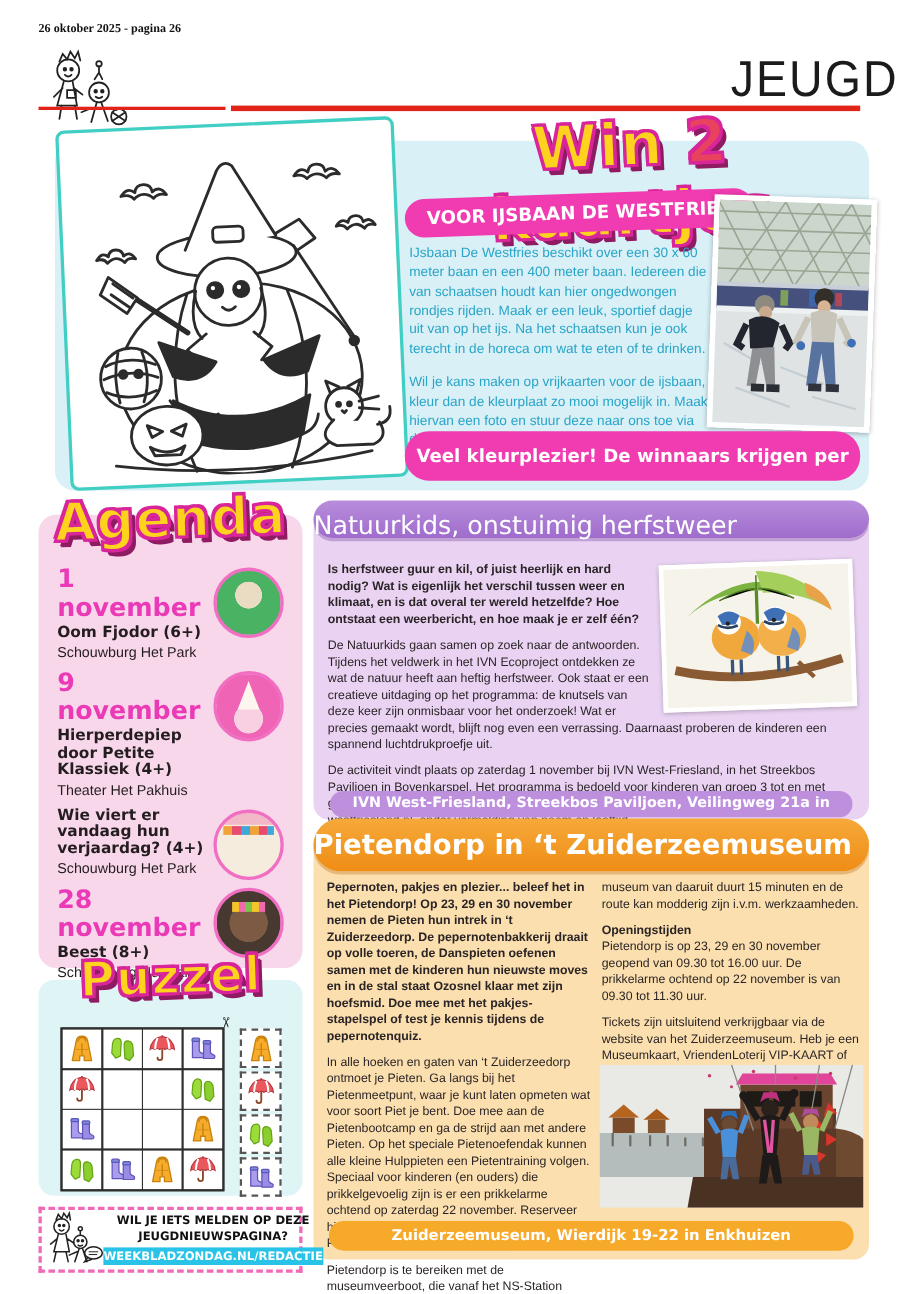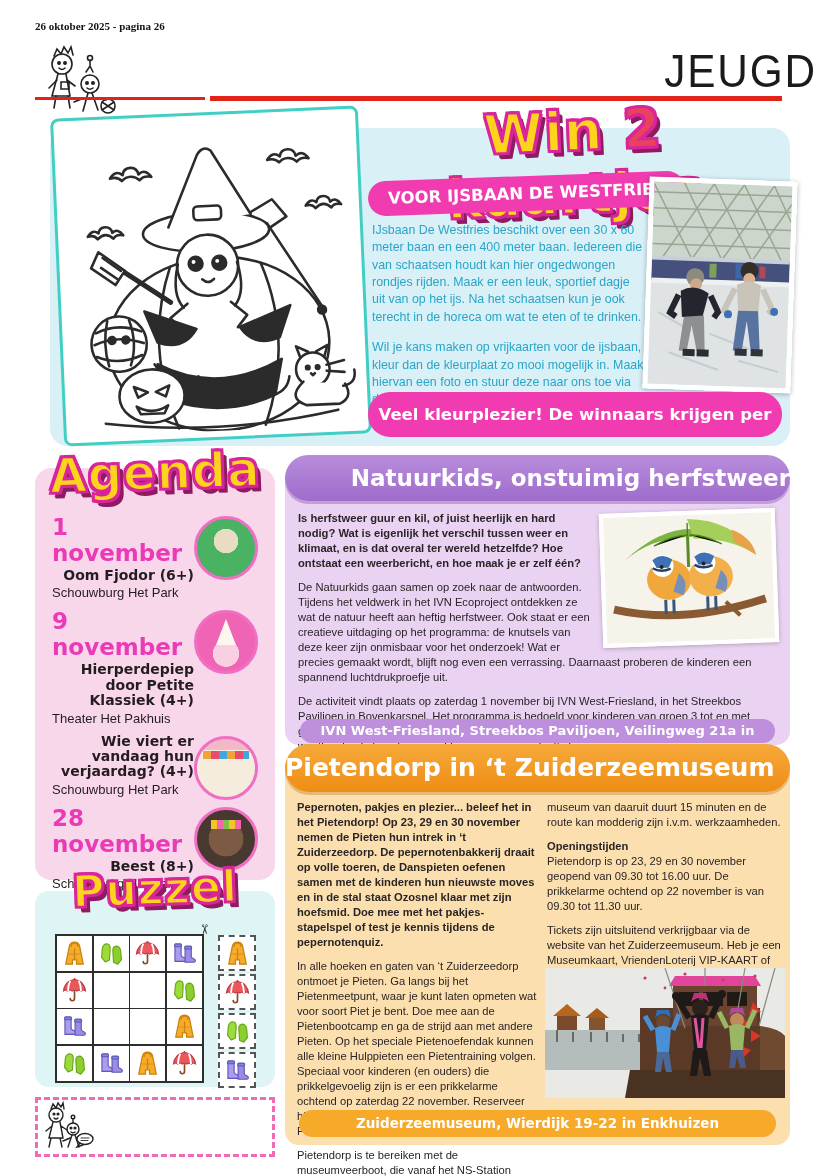--- a/index.html
+++ b/index.html
@@ -38,21 +38,21 @@
              border-radius:22px;color:#fff;font-weight:bold;font-size:16.5px;text-align:center;
              line-height:45px;font-family:"DejaVu Sans",sans-serif;}
   
   .agpanel{position:absolute;left:35px;top:468px;width:240px;height:412px;background:#f8d7eb;border-radius:16px;}
   .agtitle{position:absolute;left:35px;top:444px;width:240px;text-align:center;font-size:48px;
            transform:rotate(-2deg);z-index:3;}
   .aglist{position:absolute;left:52px;top:514px;width:208px;}
   .ag-item{position:relative;padding-right:66px;margin-bottom:8px;min-height:57px;}
   .ag-date{font-family:"DejaVu Sans",sans-serif;font-weight:800;font-size:23px;color:#ea3ab6;}
   .ag-title{font-size:14px;font-weight:800;color:#241d20;line-height:1.1;margin-top:2px;
-            font-family:"DejaVu Sans",sans-serif;text-align:right;}
+            font-family:"DejaVu Sans",sans-serif;}
   .ag-venue{font-size:13px;color:#241d20;margin-top:2px;}
   .ag-photo{position:absolute;right:2px;top:2px;width:58px;height:58px;border-radius:50%;
             border:3px solid #f06fc2;overflow:hidden;}
   .p0{background:radial-gradient(circle at 50% 38%,#e9dcc2 0 26%,#4ab263 27% 100%);}
   .p1{background:radial-gradient(circle at 50% 70%,#f9cfe2 0 26%,#ef64b4 27% 100%);}
   .p1::before{content:"";position:absolute;left:19px;top:6px;width:0;height:0;
               border-left:10px solid transparent;border-right:10px solid transparent;
               border-bottom:26px solid #fdf6ee;}
   .p2{background:linear-gradient(180deg,#f2b8c8 0 18%,#f5ecdd 19% 100%);}
   .p2::after{content:"";position:absolute;left:6px;top:12px;width:46px;height:8px;
@@ -77,23 +77,23 @@
   
   .melden{position:absolute;left:35px;top:1097px;width:240px;height:60px;background:#fff;
           border:3px dashed #f06ab8;display:flex;align-items:center;padding:2px;box-sizing:border-box;}
   .melden svg{width:54px;height:52px;flex:none;}
   .meldcol{flex:1;text-align:center;}
   .meldline{font-family:"DejaVu Sans",sans-serif;font-weight:800;font-size:10.6px;color:#111;line-height:1.25;}
   .meldbar{margin-top:3px;background:#29c3e8;color:#fff;font-weight:800;font-size:10.6px;
            padding:2px 0;font-family:"DejaVu Sans",sans-serif;}
   
   .nkpanel{position:absolute;left:285px;top:468px;width:505px;height:277px;background:#e9d2f2;border-radius:14px;}
-  .nkheader{position:absolute;left:285px;top:455px;width:505px;height:46px;border-radius:23px;
-            background:linear-gradient(180deg,#b88ddc,#9f6ccc);color:#fff;text-align:right;
-            font-family:"DejaVu Sans",sans-serif;font-weight:700;font-size:23px;line-height:46px;
+  .nkheader{position:absolute;left:285px;top:455px;width:505px;height:34px;border-radius:23px;
+            background:linear-gradient(180deg,#b88ddc,#9f6ccc);color:#fff;text-align:left;
+            font-family:"DejaVu Sans",sans-serif;font-weight:400;font-size:23px;line-height:46px;
             box-shadow:0 3px 0 rgba(120,70,160,.35);z-index:2;}
   .nkbody{position:absolute;left:298px;top:511px;width:479px;font-size:11.2px;line-height:1.34;color:#2a2426;}
   .nkbody p{margin:0 16px 9px 0;}
   .nkintro{font-weight:bold;}
   .birdimg{float:right;width:168px;height:126px;margin:0 0 8px 10px;transform:rotate(-2deg);
            border:4px solid #fff;box-shadow:0 1px 4px rgba(0,0,0,.25);background:#fdfdf8;}
   .nkfooter{position:absolute;left:300px;top:719px;width:475px;height:24px;border-radius:12px;
             background:#bd8fdc;color:#fff;font-weight:bold;font-size:13px;text-align:center;
             line-height:24px;font-family:"DejaVu Sans",sans-serif;}
   
@@ -507,20 +507,25 @@
         <circle cx="33" cy="28" r="6"></circle>
           <circle cx="31" cy="27" r=".9" fill="#222"></circle>
           <circle cx="35" cy="27" r=".9" fill="#222"></circle>
         <path d="M31 31q2 1.5 4 0M32 34l-4 12M35 34l4 12M30 37l-7 3M37 37l8 2M33 22v-4"></path>
           <circle cx="33" cy="16" r="1.8"></circle>
         <ellipse cx="45" cy="38" rx="8" ry="5.5" fill="#fff"></ellipse>
           <path d="M40 42l-3 4 6-2"></path>
         <path d="M41 37h8M41 39.5h7" stroke-width=".9"></path>
       </g>
     </svg>
+    <div class="meldcol">
+      <div class="meldline">WIL JE IETS MELDEN OP DEZE</div>
+      <div class="meldline">JEUGDNIEUWSPAGINA?</div>
+      <div class="meldbar">WEEKBLADZONDAG.NL/REDACTIE</div>
+    </div>
   </div>
 
   <svg class="hiddefs" aria-hidden="true">
     <defs>
       <symbol id="icon-raincoat" viewBox="0 0 24 24">
         <path d="M12 1.8c-2.6 0-4.2 1.7-4.6 3.8L4.2 21.5h6v-3.8h3.6v3.8h6L16.6 5.6C16.2 3.5 14.6 1.8 12 1.8z" fill="#f7ab2a" stroke="#c8820e" stroke-width="1.1" stroke-linejoin="round"></path>
         <path d="M8.8 6.2c0-2 1.4-3.4 3.2-3.4s3.2 1.4 3.2 3.4" fill="none" stroke="#c8820e" stroke-width="1.1"></path>
         <path d="M12 7.5v10" stroke="#c8820e" stroke-width="1.1"></path>
         <path d="M7.2 12.5h9.6" stroke="#c8820e" stroke-width=".9" opacity=".6"></path>
       </symbol>

